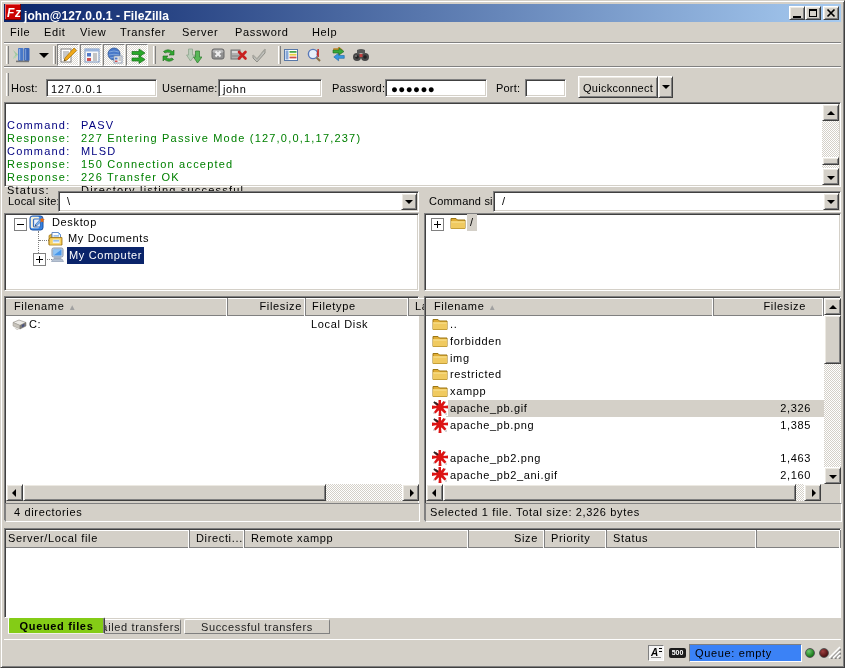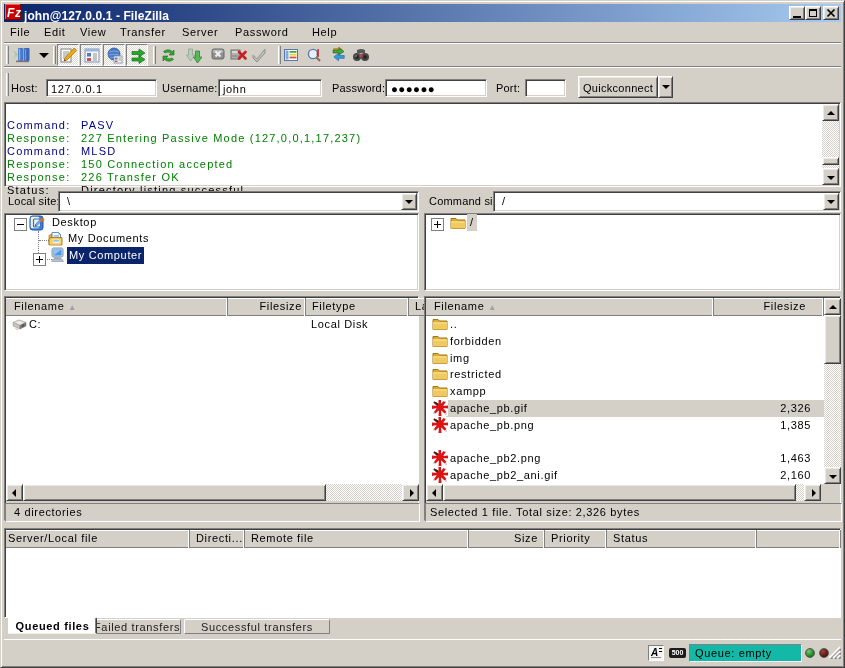--- a/index.html
+++ b/index.html
@@ -453,44 +453,44 @@
         <div class="arrow" style="left:7px;top:4px;border-top:4px solid transparent;border-bottom:4px solid transparent;border-left:4px solid #000;"></div>
       </div>
   </div>
   <div class="abs statusrow" style="left:0px;top:206px;width:417px;height:19px;line-height:17px;padding-left:4px;">Selected 1 file. Total size: 2,326 bytes</div>
 </div>
 
 <div class="abs pane" style="left:4px;top:528px;width:837px;height:90px;background:#d4d0c8;" id="queue">
   <div class="abs colhdr" style="left:1px;top:1px;width:835px;height:18px;">
     <div class="colcell" style="left:0;width:184px;padding-left:2px;">Server/Local file</div>
     <div class="colcell" style="left:184px;width:55px;">Directi...</div>
-    <div class="colcell" style="left:239px;width:224px;">Remote file</div>
+    <div class="colcell" style="left:239px;width:224px;">Remote xampp</div>
     <div class="colcell" style="left:463px;width:76px;text-align:right;padding-right:6px;padding-left:11px;">Size</div>
     <div class="colcell" style="left:539px;width:62px;">Priority</div>
     <div class="colcell" style="left:601px;width:150px;">Status</div>
     <div class="colcell" style="left:751px;width:84px;"></div>
   </div>
   <div class="abs" style="left:1px;top:19px;width:835px;height:69px;background:#fff;"></div>
 </div>
 
 <div class="abs" id="tabs" style="left:4px;top:615px;width:837px;height:21px;">
-  <div class="abs" style="left:4px;top:2px;width:89px;height:17px;background:#ffffff;border:1px solid;border-color:#fff #404040 #f1efe9 #fff;box-shadow:inset -1px 0 0 #808080;border-radius:2px 2px 0 0;text-align:center;line-height:17px;font-weight:bold;z-index:2;white-space:nowrap;">Queued files</div>
+  <div class="abs" style="left:4px;top:2px;width:97px;height:17px;background:#84cc16;border:1px solid;border-color:#fff #404040 #f1efe9 #fff;box-shadow:inset -1px 0 0 #808080;border-radius:2px 2px 0 0;text-align:center;line-height:17px;font-weight:bold;z-index:2;white-space:nowrap;">Queued files</div>
   <div class="abs" style="left:89px;top:4px;width:88px;height:15px;background:#d4d0c8;border:1px solid;border-color:#fff #808080 #808080 #fff;border-radius:2px 2px 0 0;text-align:center;line-height:14px;color:#202020;white-space:nowrap;">Failed transfers</div>
   <div class="abs" style="left:180px;top:4px;width:146px;height:15px;background:#d4d0c8;border:1px solid;border-color:#fff #808080 #808080 #fff;border-radius:2px 2px 0 0;text-align:center;line-height:14px;color:#202020;white-space:nowrap;">Successful transfers</div>
 </div>
 
 <div class="abs" id="statusbar" style="left:4px;top:639px;width:837px;height:22px;border-top:1px solid #fff;">
   <div class="abs" style="left:644px;top:5px;width:16px;height:16px;background:#f4f4f4;border:1px solid;border-color:#808080 #fff #fff #808080;">
     <div class="abs" style="left:2px;top:1px;font-size:10px;font-weight:bold;font-style:italic;">A</div>
     <div class="abs" style="left:10px;top:2px;width:3px;height:1px;background:#000;"></div>
     <div class="abs" style="left:10px;top:5px;width:3px;height:1px;background:#000;"></div>
     <div class="abs" style="left:2px;top:11px;width:10px;height:1px;background:#888;"></div>
   </div>
   <div class="abs" style="left:665px;top:8px;width:17px;height:10px;background:#1c1c1c;border-radius:2px;color:#fff;font-size:7px;font-weight:bold;text-align:center;line-height:10px;letter-spacing:0;">500</div>
-  <div class="abs" style="left:685px;top:4px;width:113px;height:18px;background:#14b8a6;border:1px solid;border-color:#808080 #fff #fff #808080;line-height:16px;padding-left:5px;">Queue: empty</div>
+  <div class="abs" style="left:685px;top:4px;width:113px;height:18px;background:#3b82f6;border:1px solid;border-color:#808080 #fff #fff #808080;line-height:16px;padding-left:5px;">Queue: empty</div>
   <div class="abs" style="left:801px;top:8px;width:10px;height:10px;border-radius:50%;background:radial-gradient(circle at 35% 30%, #70c870, #1a7a1a 70%);border:1px solid #555;"></div>
   <div class="abs" style="left:815px;top:8px;width:10px;height:10px;border-radius:50%;background:radial-gradient(circle at 35% 30%, #a04040, #501414 70%);border:1px solid #555;"></div>
   <svg class="abs" style="left:824px;top:6px;" width="13" height="13" viewBox="0 0 13 13">
     <g stroke-width="1.5">
       <line x1="12" y1="1" x2="1" y2="12" stroke="#fff"></line>
       <line x1="13" y1="3" x2="3" y2="13" stroke="#808080"></line>
       <line x1="12" y1="5" x2="5" y2="12" stroke="#fff"></line>
       <line x1="13" y1="7" x2="7" y2="13" stroke="#808080"></line>
       <line x1="12" y1="9" x2="9" y2="12" stroke="#fff"></line>
       <line x1="13" y1="11" x2="11" y2="13" stroke="#808080"></line>

